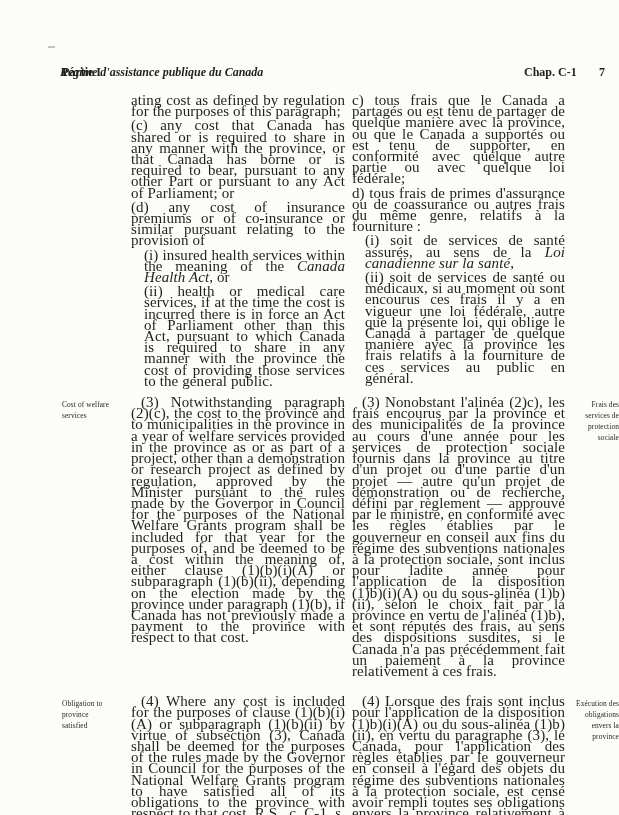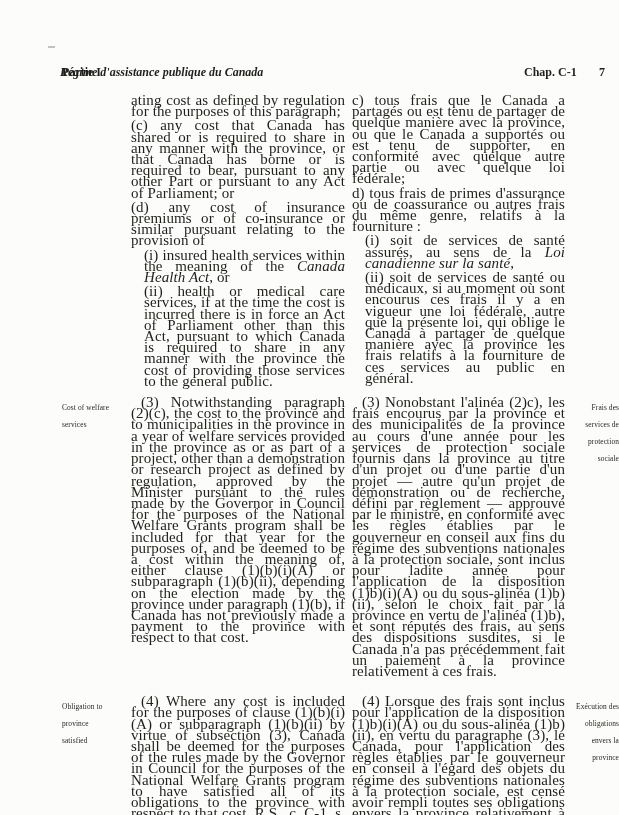--- a/index.html
+++ b/index.html
@@ -56,21 +56,21 @@
     line-height: 11.2px;
     letter-spacing: 0.1px;
     text-align: justify;
   }
   .col p { margin: 0; }
   .col p + p { margin-top: 3px; }
   .sub { padding-left: 13px; }
   .para-num { text-indent: 10px; }
   .mnote {
     font-size: 7.4px;
-    line-height: 17px;
+    line-height: 11px;
     letter-spacing: 0.1px;
     padding-top: 2px;
   }
   .note-l { padding-right: 17px; }
   .note-r { padding-left: 4px; text-align: right; }
   i { font-style: italic; }
 </style>
 </head>
 <body>
 

